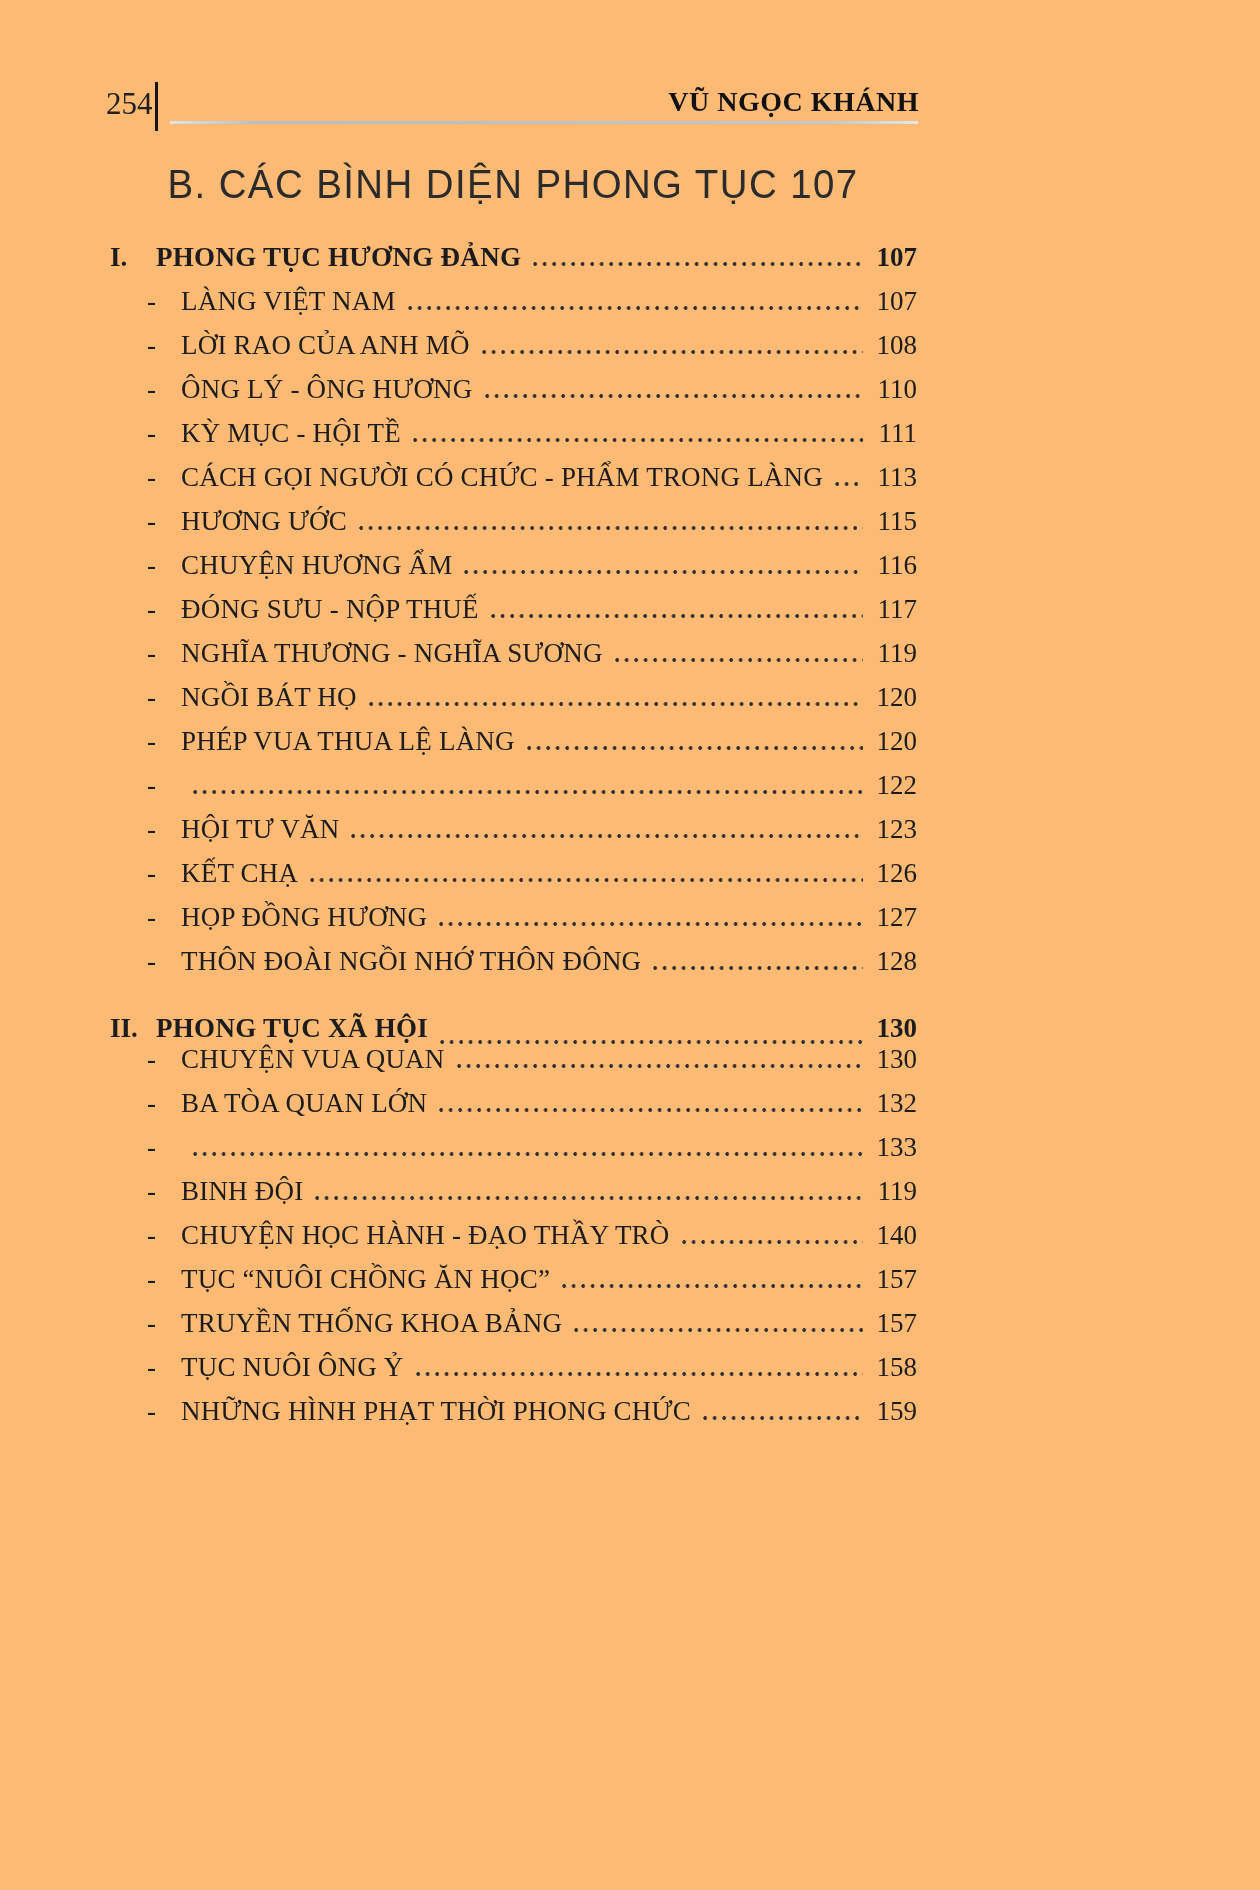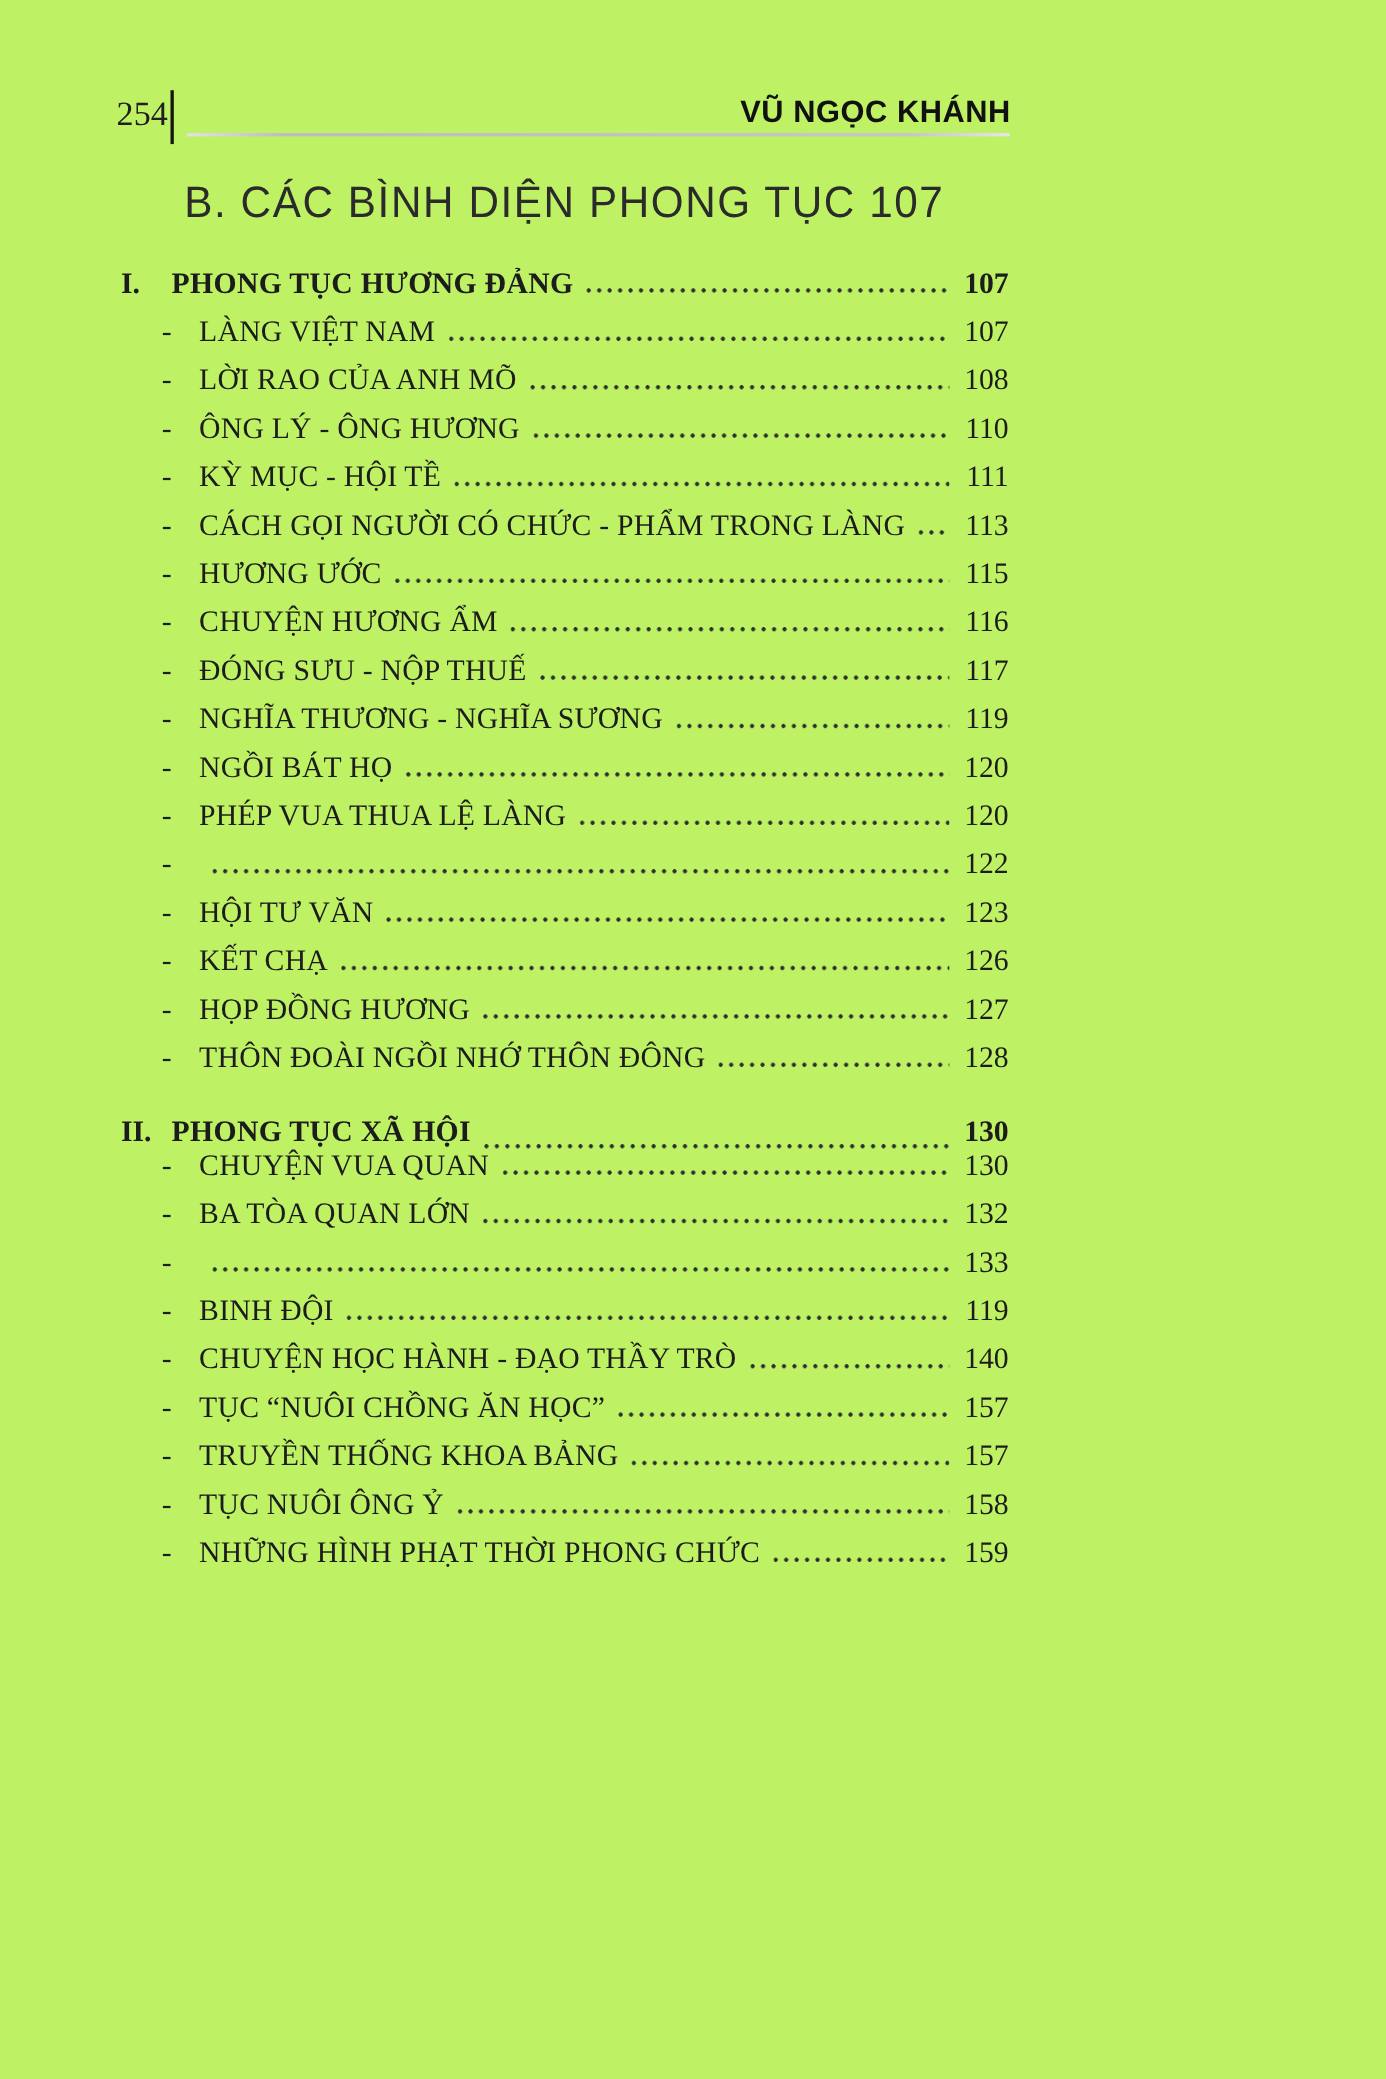--- a/index.html
+++ b/index.html
@@ -4,34 +4,34 @@
 <style>
   * { margin: 0; padding: 0; box-sizing: border-box; }
   html, body { width: 1260px; height: 1890px; }
   body {
     background: #ffffff;
     font-family: "Liberation Serif", serif;
     color: #1c1c1c;
     position: relative;
     overflow: hidden;
   }
-  .page { position: absolute; inset: 0; background: #bef264; padding-left: 20px; }
+  .page { position: absolute; inset: 0; background: #fdba74; padding-left: 20px; }
 
   
   .page-num {
     position: absolute; left: 106px; top: 86px;
     font-size: 31px; color: #202020;
   }
   .vbar {
     position: absolute; left: 155px; top: 82px;
     width: 3px; height: 49px; background: #151515;
   }
   .author {
     position: absolute; right: 341px; top: 86px;
-    font-family: Liberation Sans, sans-serif;
+    font-family: Liberation Serif, serif;
     font-weight: 700; font-size: 28px; letter-spacing: 0.5px;
     color: #111;
   }
   .rule {
     position: absolute; left: 170px; top: 121px;
     width: 748px; height: 3px;
     background: linear-gradient(to right, #e2e2e2, #bcbcbc 12%, #c6c6c6 88%, #e6e6e6);
   }
 
   

